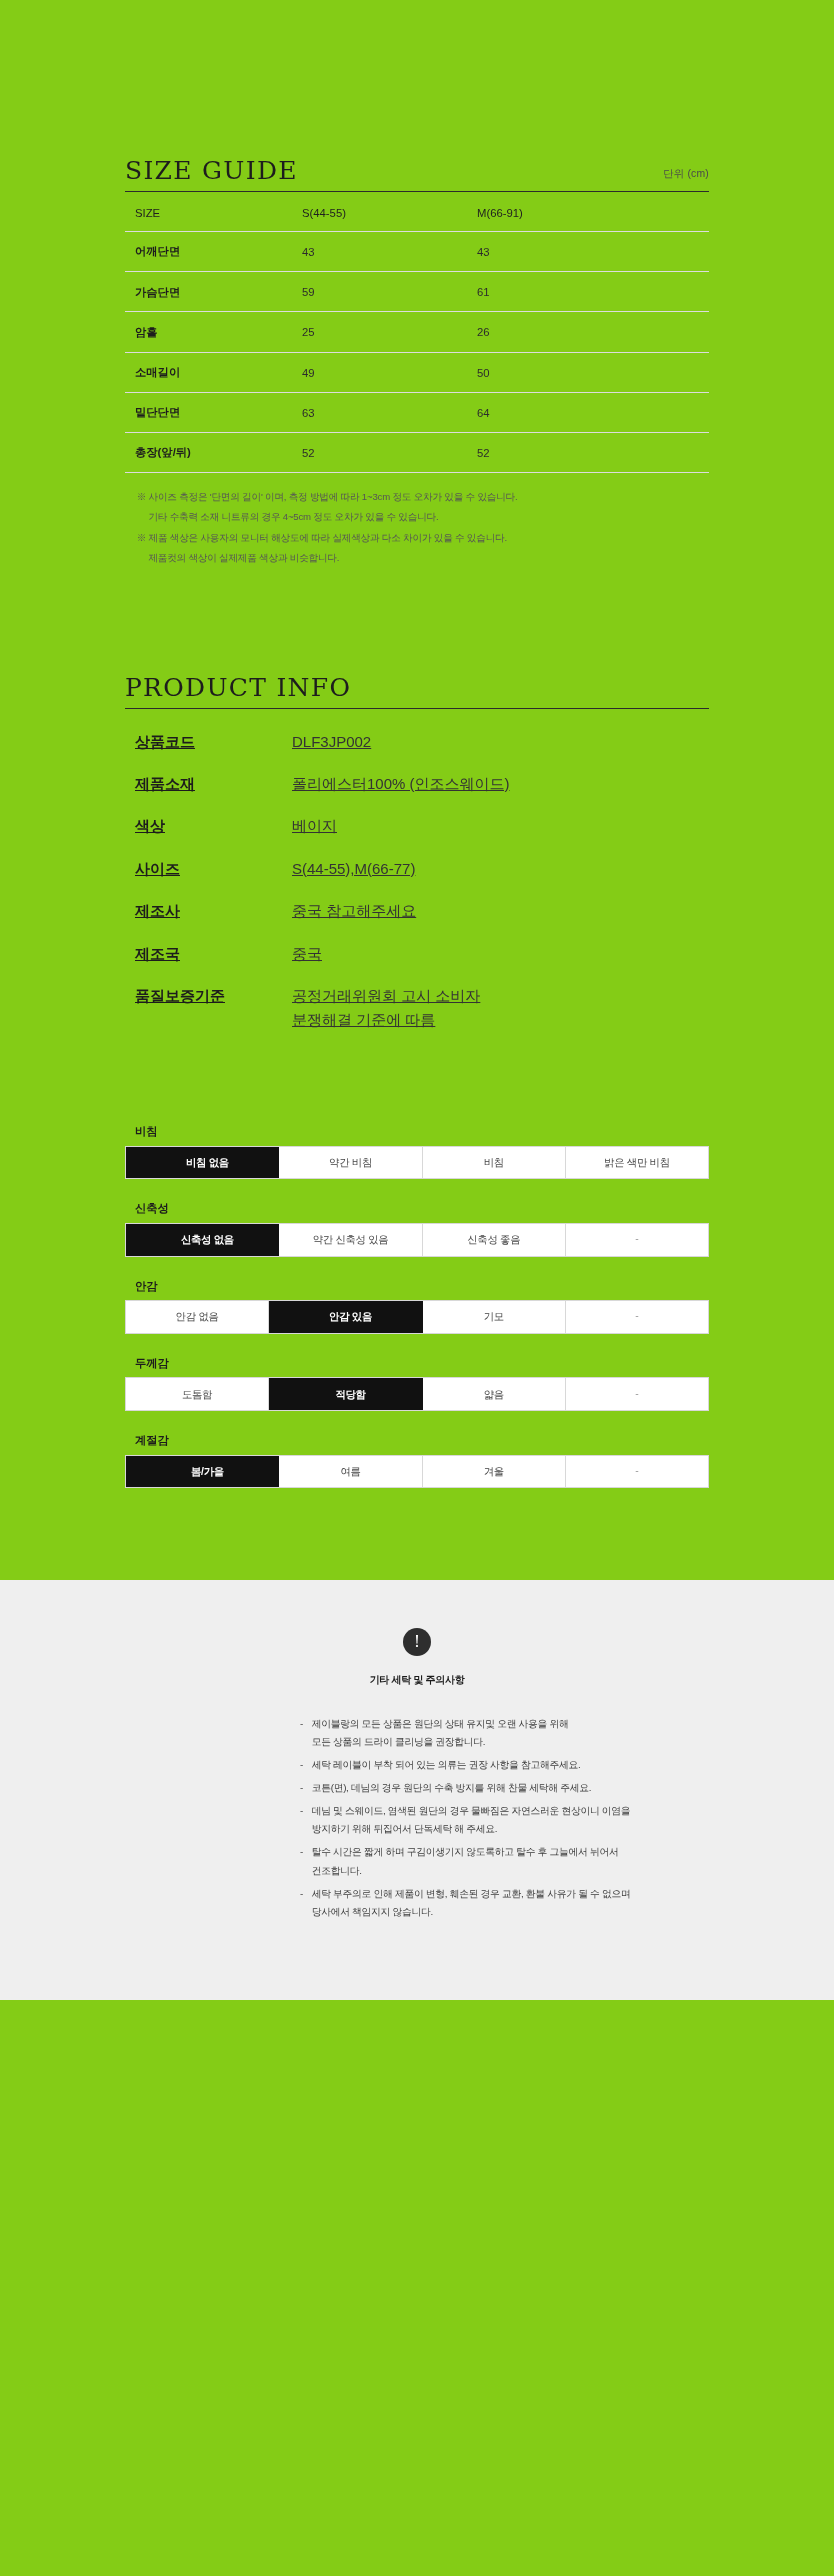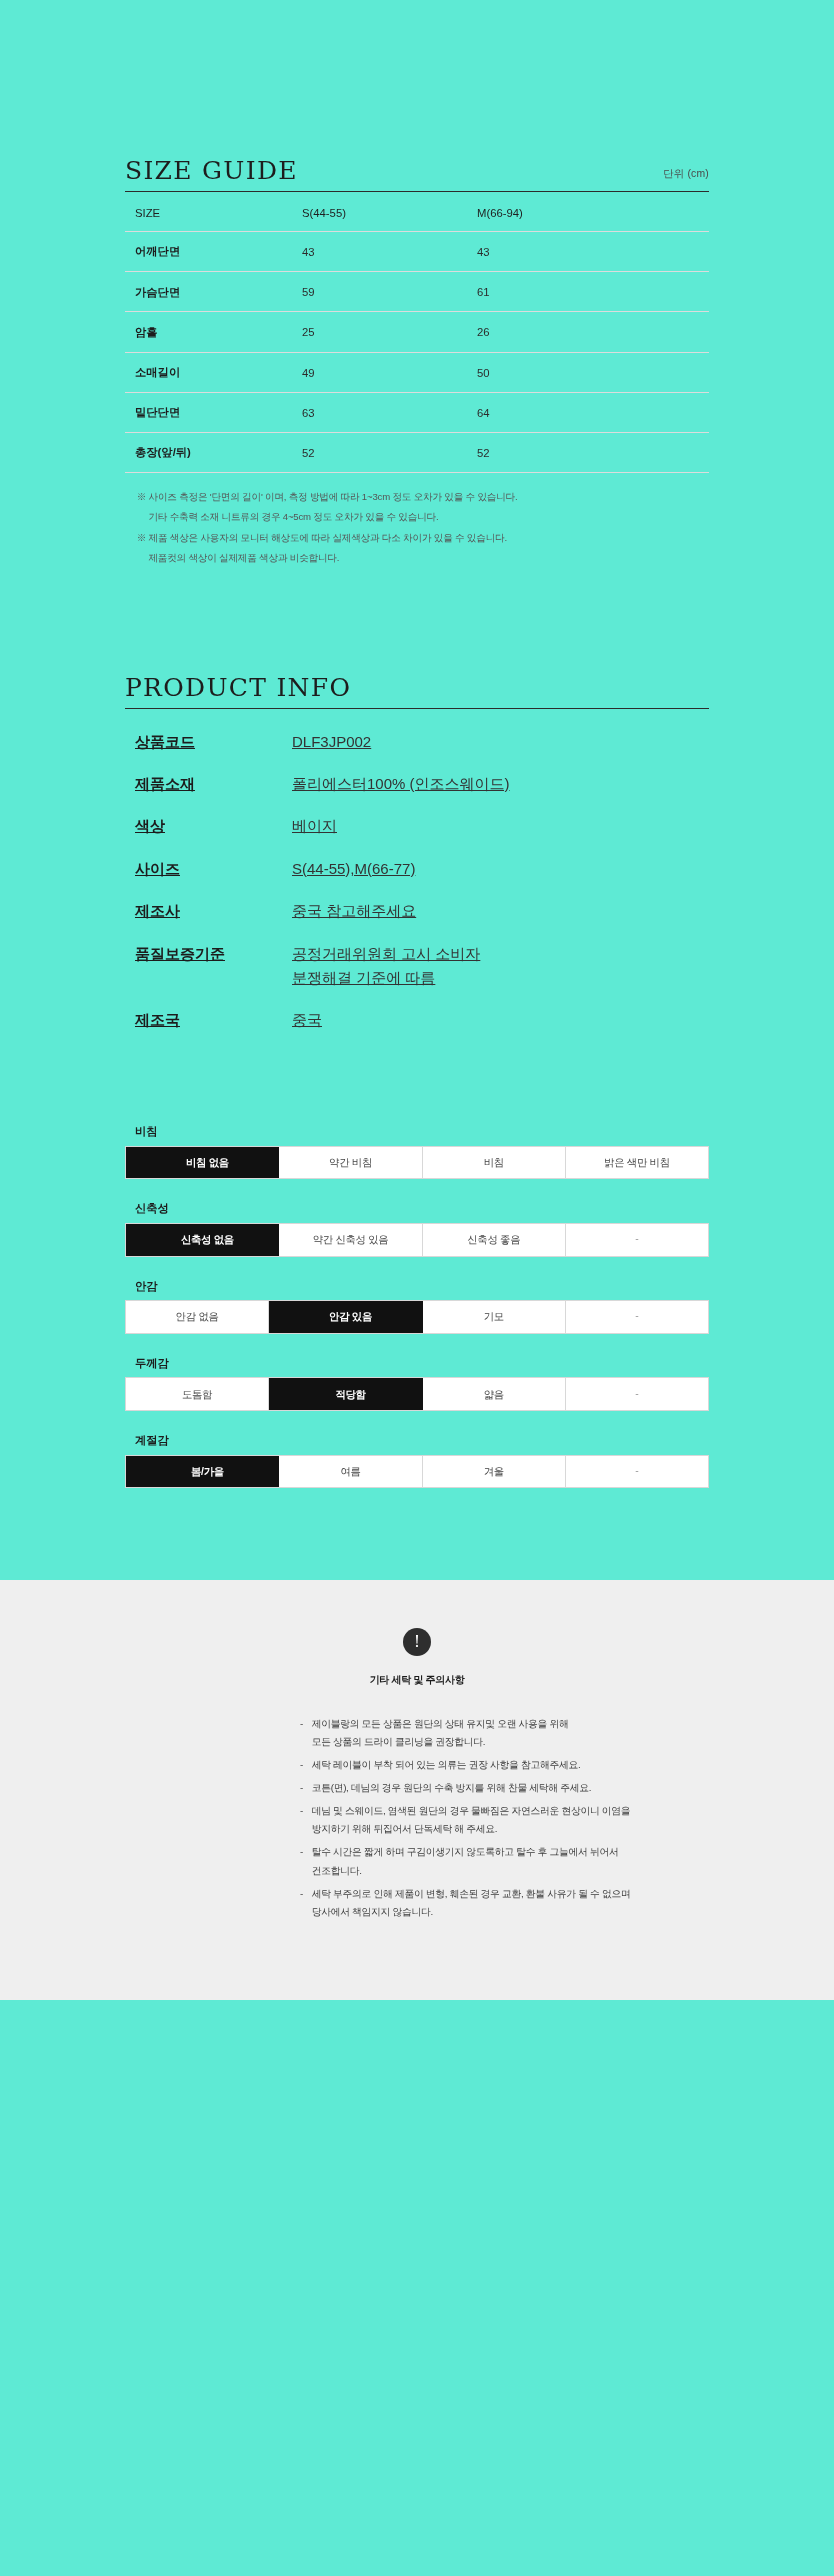--- a/index.html
+++ b/index.html
@@ -8,21 +8,21 @@
     width: 834px;
     background: #ffffff;
     font-family: "Liberation Sans", sans-serif;
     color: #231f20;
     -webkit-font-smoothing: antialiased;
   }
   .page {
     width: 834px;
     min-height: 2576px;
     position: relative;
-    background: #5eead4;
+    background: #84cc16;
   }
   .inner {
     width: 584px;
     margin: 0 auto;
     padding-top: 158px;
   }
 
   
   .sec-head {
     display: flex;
@@ -189,21 +189,21 @@
     <div class="sec-head">
       <div class="sec-title">SIZE GUIDE</div>
       <div class="unit">단위 (cm)</div>
     </div>
 
     <table class="size">
       <tbody>
           <tr class="head">
         <th>SIZE</th>
         <th>S(44-55)</th>
-        <th>M(66-94)</th>
+        <th>M(66-91)</th>
       </tr>
       <tr>
         <td>어깨단면</td>
         <td>43</td>
         <td>43</td>
       </tr>
       <tr>
         <td>가슴단면</td>
         <td>59</td>
         <td>61</td>
@@ -259,27 +259,27 @@
         </tr>
         <tr>
           <td class="k">사이즈</td>
           <td class="v">S(44-55),M(66-77)</td>
         </tr>
         <tr>
           <td class="k">제조사</td>
           <td class="v">중국 참고해주세요</td>
         </tr>
         <tr>
+          <td class="k">제조국</td>
+          <td class="v">중국</td>
+        </tr>
+        <tr>
           <td class="k">품질보증기준</td>
           <td class="v" style="white-space:pre-line">공정거래위원회 고시 소비자
 분쟁해결 기준에 따름</td>
-        </tr>
-        <tr>
-          <td class="k">제조국</td>
-          <td class="v">중국</td>
         </tr>
       </tbody>
         </table>
     </div>
 
     <div class="attrs">
 
       <div class="attr">
         <div class="attr-label">비침</div>
         <div class="attr-row">

